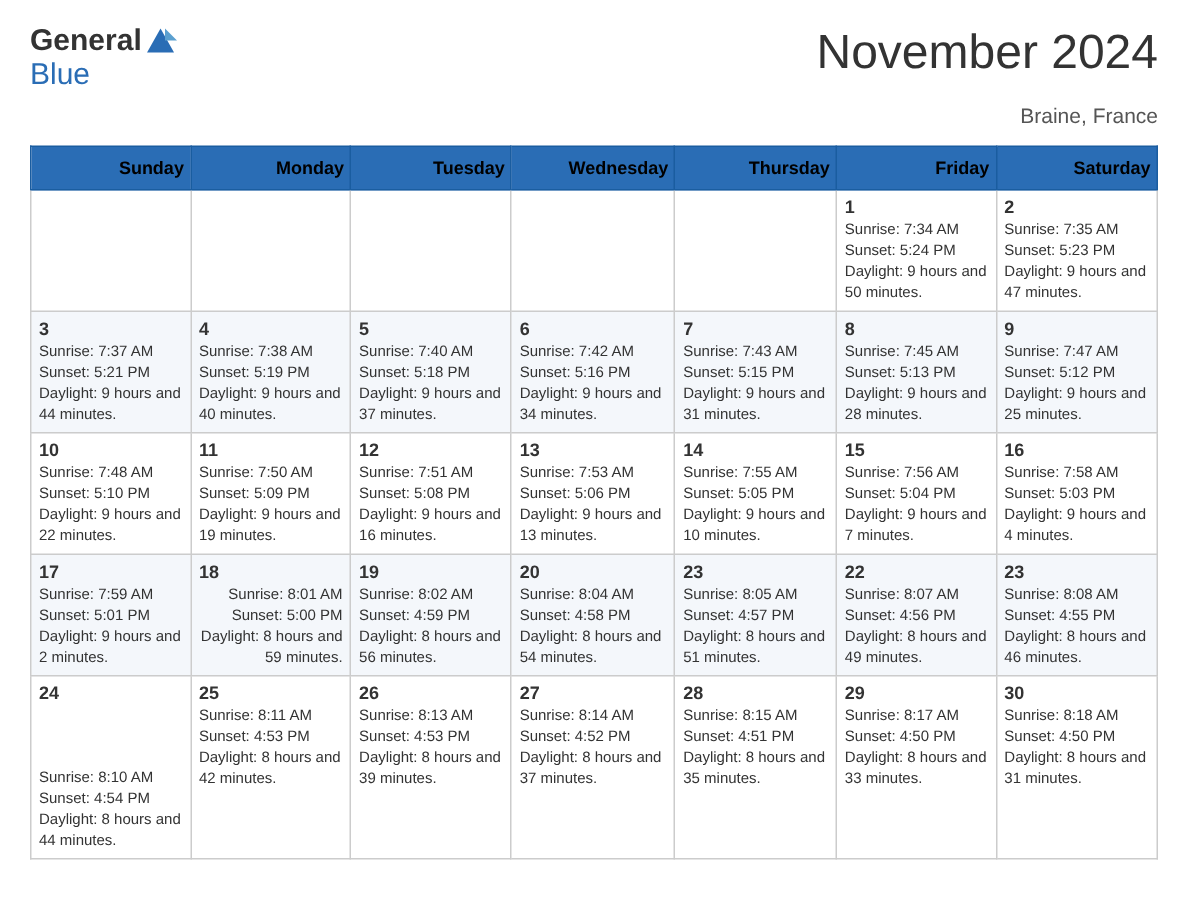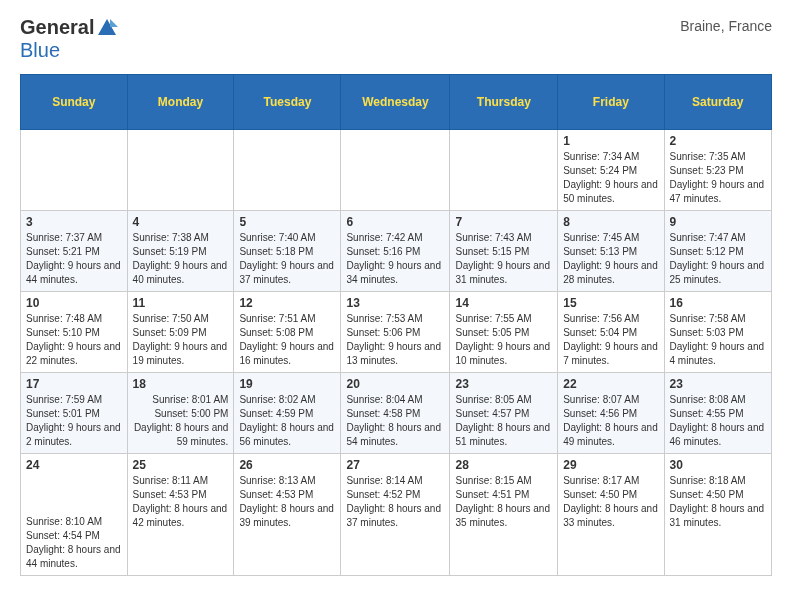--- a/index.html
+++ b/index.html
@@ -6,29 +6,29 @@
     body { font-family: Arial, sans-serif; background: #fff; width: 792px; min-height: 612px; }
     .page { width: 792px; padding: 16px 20px; }
     .header { display: flex; justify-content: space-between; align-items: flex-start; margin-bottom: 12px; }
     .logo { display: flex; flex-direction: column; align-items: flex-start; }
     .logo-text { display: flex; align-items: center; }
     .logo-general { font-size: 20px; font-weight: bold; color: #333; }
     .logo-blue { font-size: 20px; font-weight: normal; color: #2a6db5; }
     .logo-icon { width: 22px; height: 22px; margin-left: 2px; }
     .title-block { text-align: right; }
     .month-title { font-size: 32px; font-weight: normal; color: #333; }
-    .location { font-size: 14px; color: #555; margin-top: 2px; }
+    .location { font-size: 14px; color: #555; margin-top: 16px; }
     .calendar { width: 100%; border-collapse: collapse; }
     .calendar th {
       background: #2a6db5;
-      color: #fde047;
+      color: #000000;
       font-size: 12px;
       font-weight: bold;
-      padding: 20px 4px;
-      text-align: center;
+      padding: 7px 4px;
+      text-align: right;
       border: 1px solid #1a5da0;
     }
     .calendar td {
       border: 1px solid #ccc;
       vertical-align: top;
       padding: 4px 5px;
       width: 113px;
       min-height: 80px;
       font-size: 10px;
       color: #333;
@@ -51,20 +51,21 @@
         <svg class="logo-icon" viewBox="0 0 22 22">
           <polygon points="11,2 20,18 2,18" fill="#2a6db5"></polygon>
           <polygon points="14,2 22,10 14,10" fill="#5ba0d0"></polygon>
         </svg>
       </div>
       <div>
         <span class="logo-blue">Blue</span>
       </div>
     </div>
     <div class="title-block">
+      <div class="month-title">November 2024</div>
       <div class="location">Braine, France</div>
     </div>
   </div>
 
   <table class="calendar">
     <thead>
       <tr>
         <th>Sunday</th>
         <th>Monday</th>
         <th>Tuesday</th>

